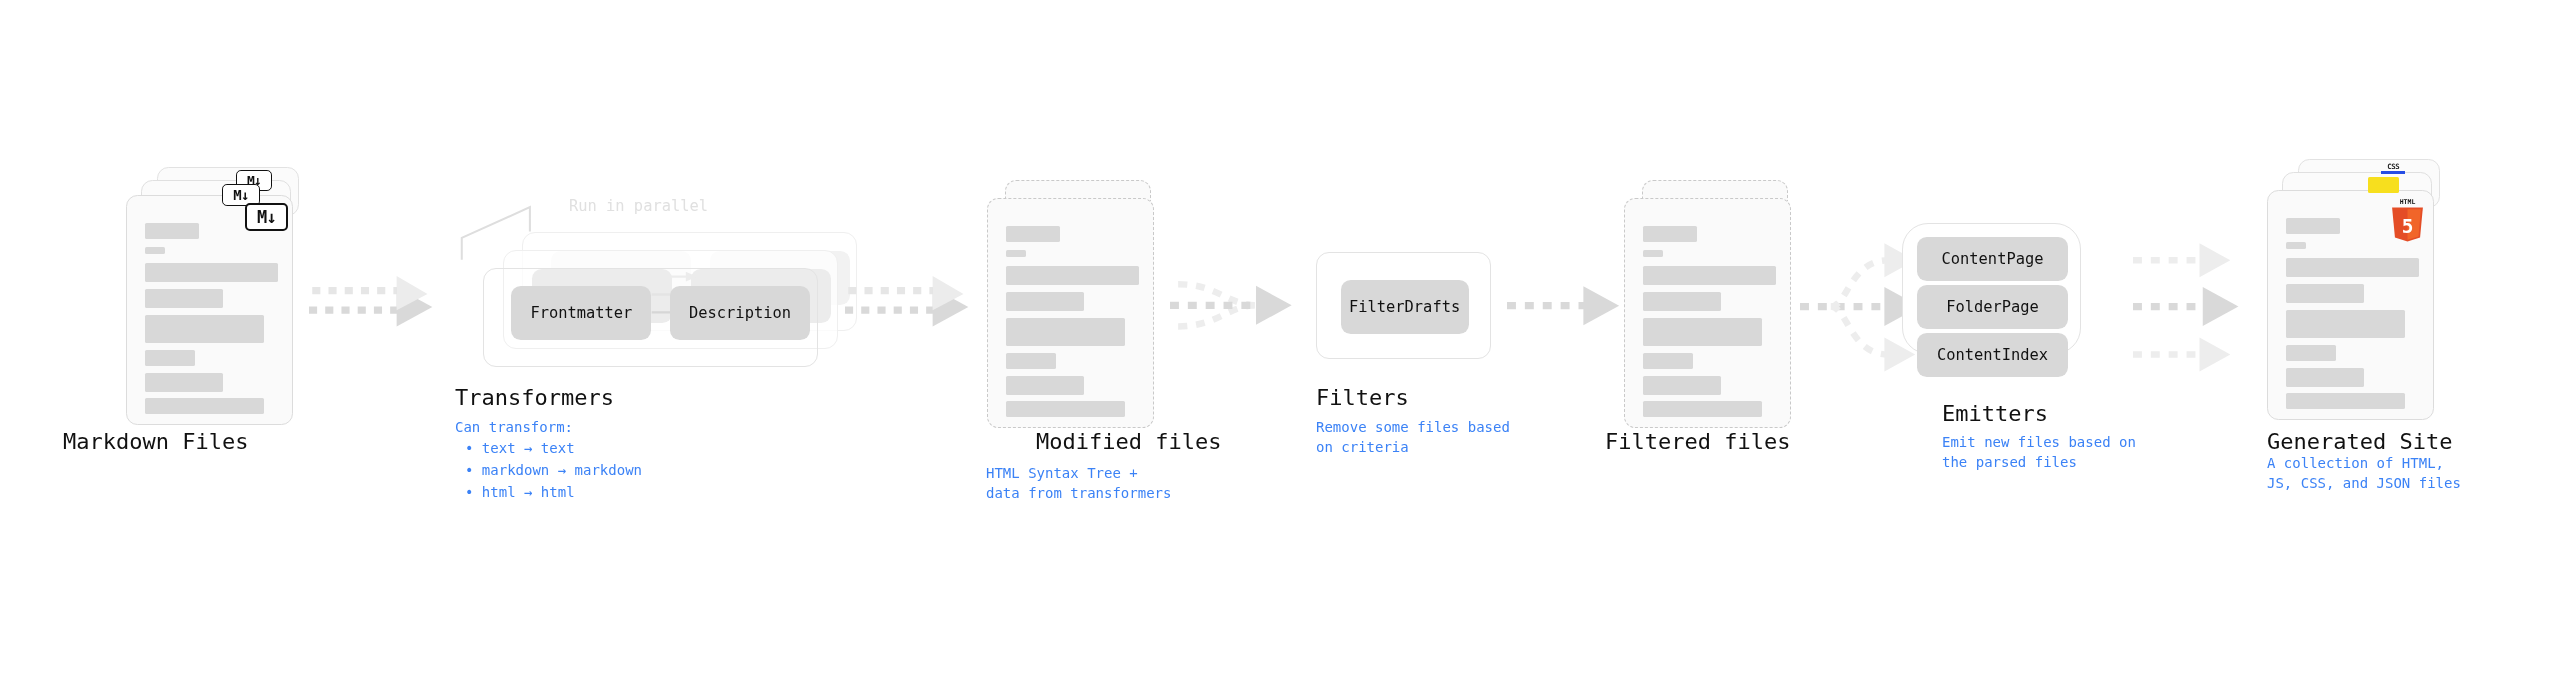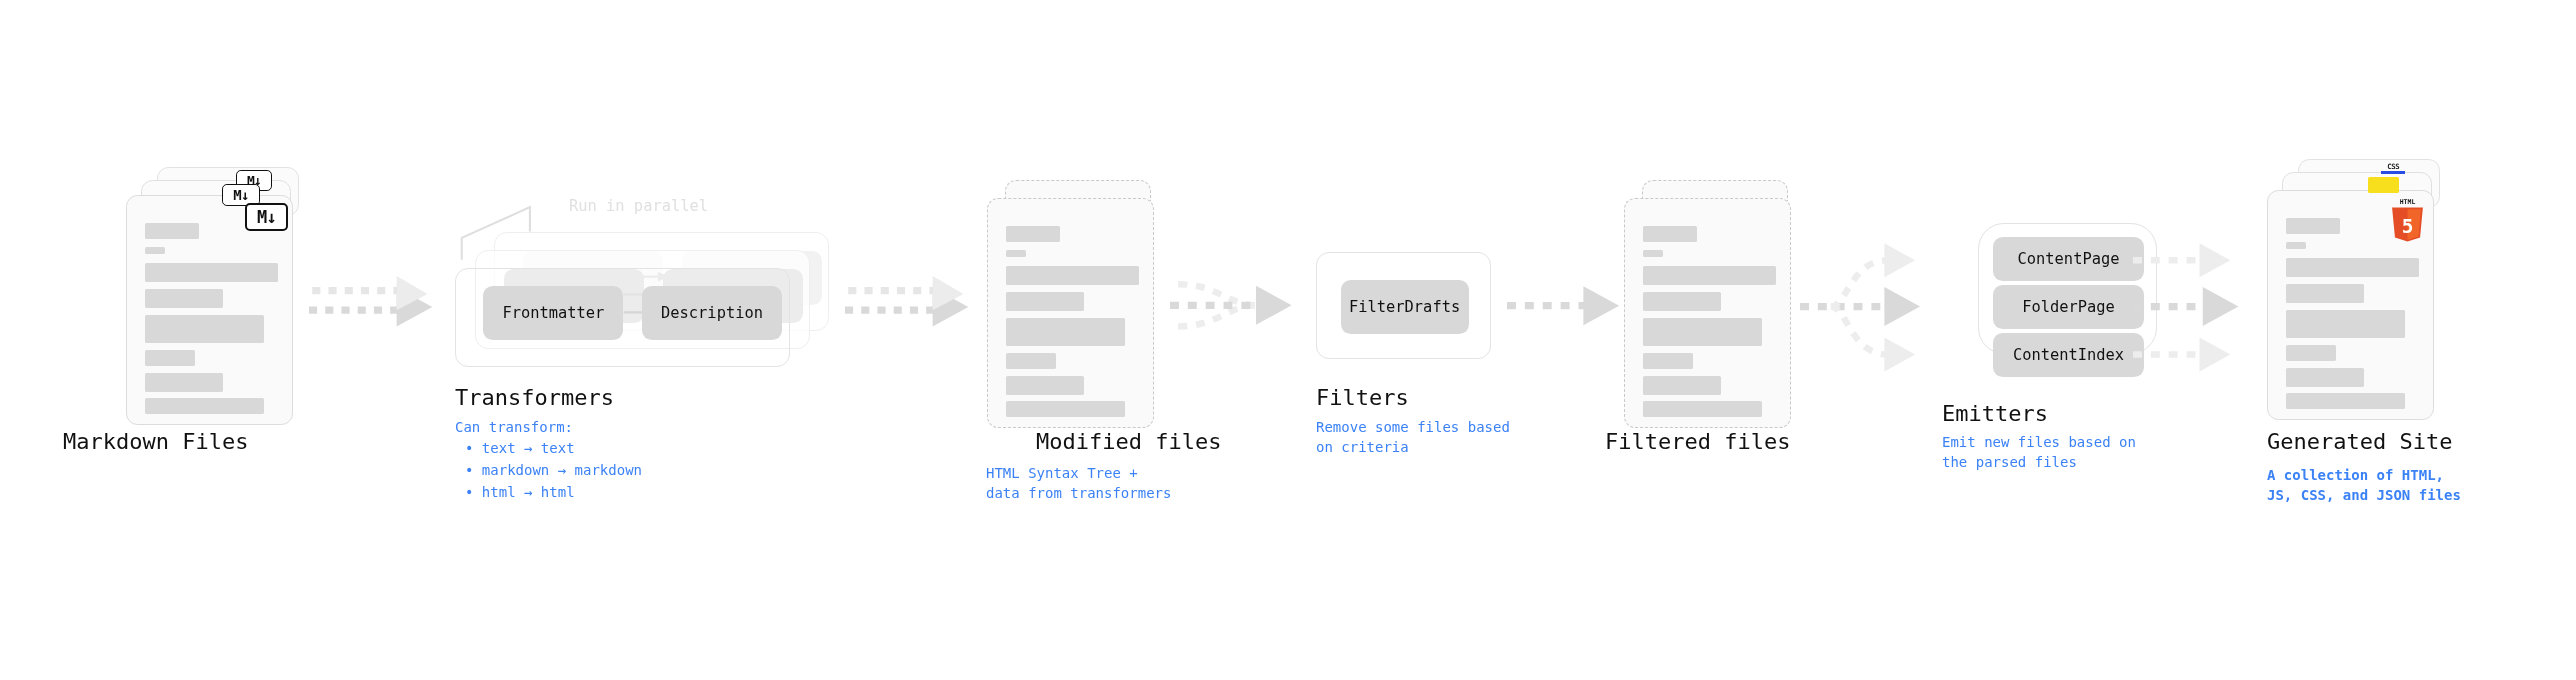--- a/index.html
+++ b/index.html
@@ -2,21 +2,21 @@
 <html style="font-size:13px"><head>
 <meta charset="utf-8">
 <style>
   html,body{margin:0;padding:0;background:#ffffff;}
   body{
     width:2576px;height:681px;overflow:hidden;position:relative;
     font-family:"DejaVu Sans Mono","Liberation Mono",monospace;
     color:#111111;
   }
   .stage{position:absolute;inset:0;}
-  .node{position:absolute;}
+  .node{position:absolute;margin-left:28px;}
 
   
   .doc-stack{position:absolute;}
   .doc-sheet{position:absolute;border-radius:11.4px;background:#fafafa;border:1.6px solid #dcdcdc;box-sizing:border-box;}
   .doc-sheet.back2{background:#fbfbfb;border-color:#e2e2e2;}
   .doc-sheet.back1{background:#fbfbfb;border-color:#e0e0e0;}
   .doc-sheet.dashed{border-style:dashed;border-width:1.6px;border-color:#c9c9c9;background:#fafafa;}
   .bar{position:absolute;background:#d8d8d8;border-radius:1.6px;}
   .badge-md{
     position:absolute;border:2.4px solid #111;border-radius:4.9px;background:#fff;
@@ -189,21 +189,21 @@
 
   <svg style="left:1800px;top:236px;width:142px;height:146px;" viewBox="0 0 175 180" width="142" height="146">
     <line x1="0" y1="87" x2="108" y2="87" stroke="#d9d9d9" stroke-width="9" stroke-dasharray="11 11"></line>
     <path d="M 38 87 C 58 87 62 30 108 30" stroke="#ededed" stroke-width="8" fill="none" stroke-dasharray="11 11"></path>
     <path d="M 38 87 C 58 87 62 146 108 146" stroke="#ededed" stroke-width="8" fill="none" stroke-dasharray="11 11"></path>
     <polygon points="104,63 148,87 104,111" fill="#d9d9d9"></polygon>
     <polygon points="104,9 142,30 104,51" fill="#ededed"></polygon>
     <polygon points="104,125 142,146 104,167" fill="#ededed"></polygon>
   </svg>
 
-  <div class="group" style="left:1978px;top:223px;width:179px;height:131px;border-radius:26px;">
+  <div class="group" style="left:1902px;top:223px;width:179px;height:131px;border-radius:26px;">
     <div class="chip" style="left:14px;top:13px;width:151px;height:44px;">ContentPage</div>
     <div class="chip" style="left:14px;top:61px;width:151px;height:44px;">FolderPage</div>
     <div class="chip" style="left:14px;top:109px;width:151px;height:44px;">ContentIndex</div>
   </div>
   <div class="title" style="left:1942px;top:401px;">Emitters</div>
   <div class="sub" style="left:1942px;top:432px;">Emit new files based on
 the parsed files</div>
 
   <svg style="left:2133px;top:236px;width:146px;height:146px;" viewBox="0 0 180 180" width="146" height="146">
     <line x1="0" y1="30" x2="86" y2="30" stroke="#ededed" stroke-width="8" stroke-dasharray="11 11"></line>
@@ -237,17 +237,17 @@
 
     <svg style="left:120px;top:38px;width:41px;height:47px;" viewBox="0 0 50 58" width="41" height="47">
       <text x="25" y="9" font-size="8" font-weight="700" text-anchor="middle" fill="#111" font-family="DejaVu Sans Mono, monospace">HTML</text>
       <path d="M 6 13 L 44 13 L 40.5 50 L 25 55 L 9.5 50 Z" fill="#e44d26"></path>
       <path d="M 25 15 L 41.5 15 L 38.6 48.6 L 25 52.7 Z" fill="#f16529"></path>
       <text x="25" y="44" font-size="24" font-weight="700" text-anchor="middle" fill="#ffffff" font-family="DejaVu Sans Mono, monospace">5</text>
     </svg>
   </div>
 
   <div class="title" style="left:2267px;top:429px;">Generated Site</div>
-  <div class="sub" style="left:2267px;top:465px;font-weight:bold;">A collection of HTML,
+  <div class="sub" style="left:2267px;top:453px;">A collection of HTML,
 JS, CSS, and JSON files</div>
 
 </div>
 
 
 </body></html>

